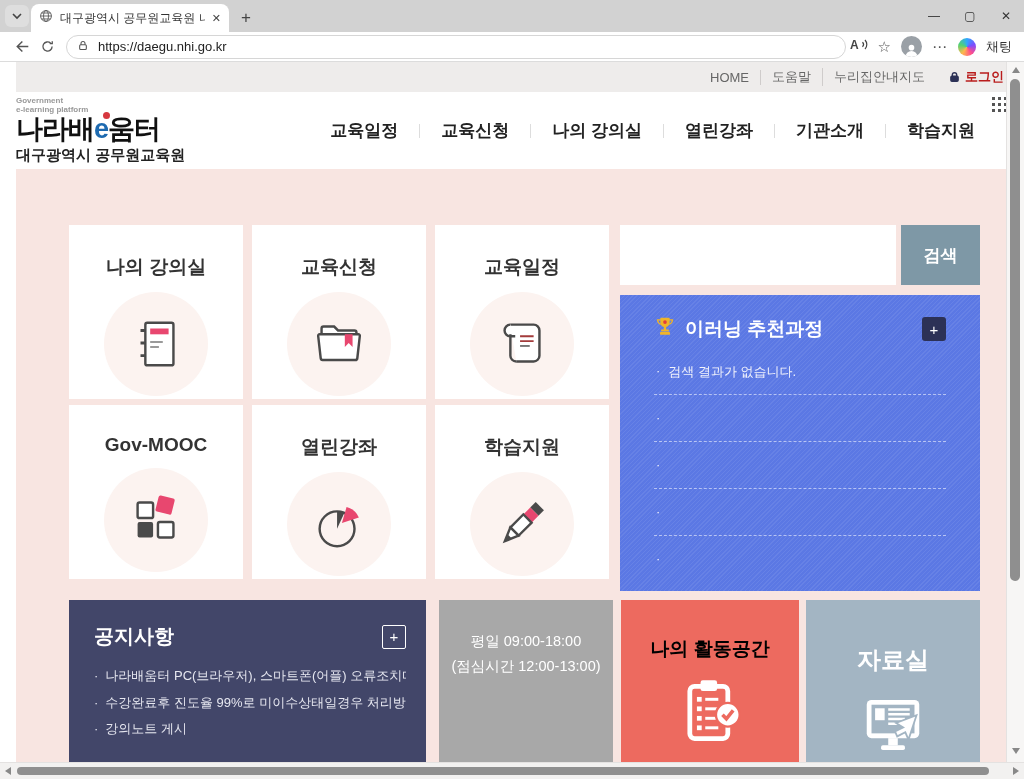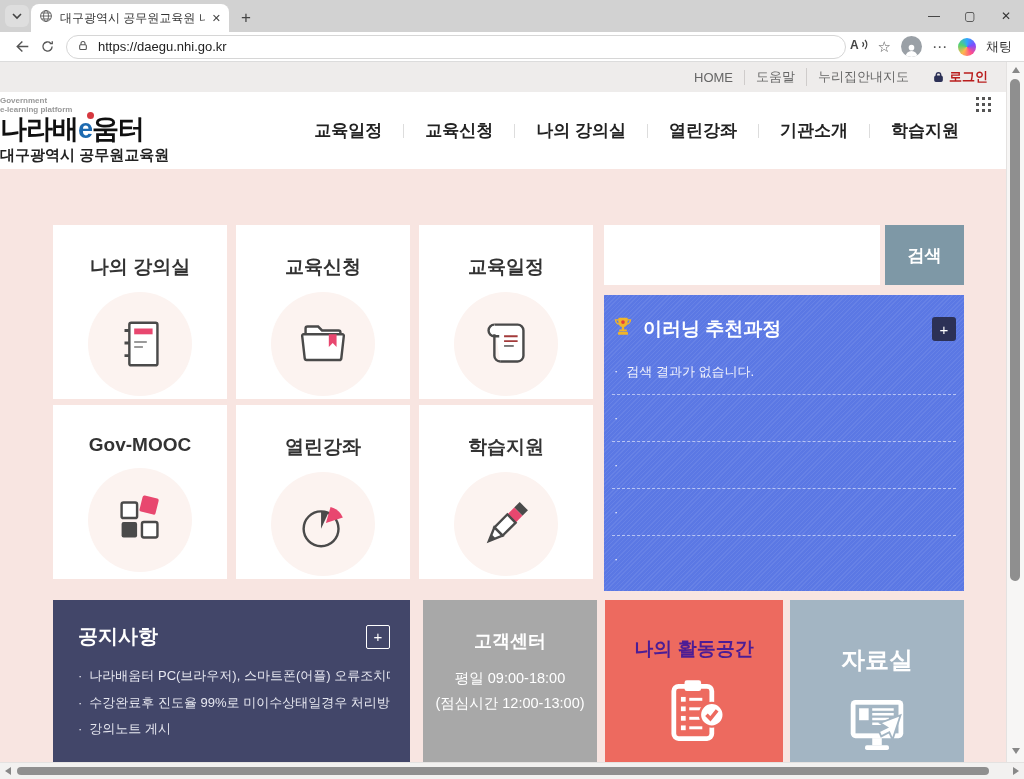--- a/index.html
+++ b/index.html
@@ -35,21 +35,21 @@
     padding-right:4px; }
   .star { font-size:15px; color:#555; }
   .avatar { width:21px; height:21px; border-radius:50%; background:#9aa0a6;
     overflow:hidden; display:flex; align-items:flex-end; justify-content:center; }
   .dots { font-size:15px; color:#555; letter-spacing:1px; }
   .copilot { width:18px; height:18px; border-radius:50%;
     background:conic-gradient(#2ea8ff,#7c4dff,#ff4d8d,#ffb84d,#52d273,#2ea8ff); }
   .copilot-label { font-size:13px; color:#333; }
 
   
-  .page { position:absolute; top:62px; left:0; width:1006px; height:700px;
+  .page { position:absolute; top:62px; left:16px; width:1006px; height:700px;
     background:#fff; overflow:hidden; }
 
   .utilbar { height:30px; background:#eeeceb; display:flex; align-items:center;
     justify-content:flex-end; padding-right:18px; }
   .util-item { font-size:13px; color:#666; padding:0 11px;
     border-right:1px solid #cfcccb; }
   .util-login { display:flex; align-items:center; gap:4px; padding-left:12px;
     font-size:13px; font-weight:bold; color:#b91c1c; }
 
   .siteheader { height:77px; background:#fff; position:relative; display:flex;
@@ -77,21 +77,21 @@
   .icon-circle { margin-top:12px; width:104px; height:104px; border-radius:50%;
     background:#fcf3f0; display:flex; align-items:center; justify-content:center; }
 
   .right-col { width:360px; display:flex; flex-direction:column; }
   .search-row { display:flex; gap:5px; height:60px; }
   .search-input { flex:1; border:none; background:#fff; font-size:15px;
     padding:0 12px; outline:none; }
   .search-btn { width:79px; background:#7e98a6; color:#fff; border:none;
     font-size:17px; font-weight:bold; font-family:inherit; }
 
-  .rec-panel { margin-top:10px; height:296px; color:#fff; padding:0 8px;
+  .rec-panel { margin-top:10px; height:296px; color:#fff; padding:0 34px;
     background-color:#5b78e4;
     background-image:repeating-linear-gradient(135deg, rgba(255,255,255,.07) 0 1px,
       transparent 1px 3px); }
   .rec-header { display:flex; align-items:center; gap:9px; padding-top:21px; }
   .rec-title { font-size:19px; font-weight:bold; }
   .plus-navy { margin-left:auto; width:24px; height:24px; background:#2c3156;
     color:#fff; border-radius:3px; display:flex; align-items:center;
     justify-content:center; font-size:15px; line-height:1; }
   .rec-list { margin-top:12px; }
   .rec-item { display:flex; gap:8px; font-size:13px; color:#f2f3fb;
@@ -109,21 +109,21 @@
     justify-content:center; font-size:15px; color:#fff; line-height:1; }
   .notice-list { margin-top:13px; }
   .notice-item { display:flex; gap:7px; font-size:13px; color:#e6e7f0;
     line-height:2.05; white-space:nowrap; overflow:hidden; }
 
   .customer-panel { width:174px; margin-right:8px; background:#a8a8a8; color:#fff;
     text-align:center; padding-top:29px; }
   .customer-title { font-size:18px; font-weight:bold; margin-bottom:13px; }
   .customer-line { font-size:14.5px; line-height:1.75; }
 
-  .activity-panel { width:178px; margin-right:7px; background:#ed6a5f; color:#4c1d95;
+  .activity-panel { width:178px; margin-right:7px; background:#ed6a5f; color:#000000;
     text-align:center; padding-top:36px; }
   .activity-title { font-size:19px; font-weight:bold; }
 
   .archive-panel { width:174px; background:#a3b5c3; color:#fff; text-align:center;
     padding-top:44px; }
   .archive-title { font-size:24px; font-weight:bold; }
 
   
   .vscroll { position:absolute; top:62px; right:0; width:18px; height:700px;
     background:#f7f6f5; border-left:1px solid #e4e2e1; }
@@ -400,21 +400,20 @@
               <span>수강완료후 진도율 99%로 미이수상태일경우 처리방…</span>
             </div>
           <div class="notice-item">
               <span>·</span>
               <span>강의노트 게시</span>
             </div>
         </div>
       </div>
 
       <div class="customer-panel">
-        <div class="customer-title">고객센터</div>
         <div class="customer-line">평일 09:00-18:00</div>
         <div class="customer-line">(점심시간 12:00-13:00)</div>
       </div>
 
       <div class="activity-panel">
         <div class="activity-title">나의 활동공간</div>
         <div style="margin-top:10px;">
           <svg width="76" height="76" viewBox="0 0 64 64" fill="none">
             <rect x="15" y="12" width="32" height="44" rx="4" stroke="#fff" stroke-width="4"></rect>
             <rect x="24" y="7" width="14" height="9" rx="2" fill="#fff"></rect>

